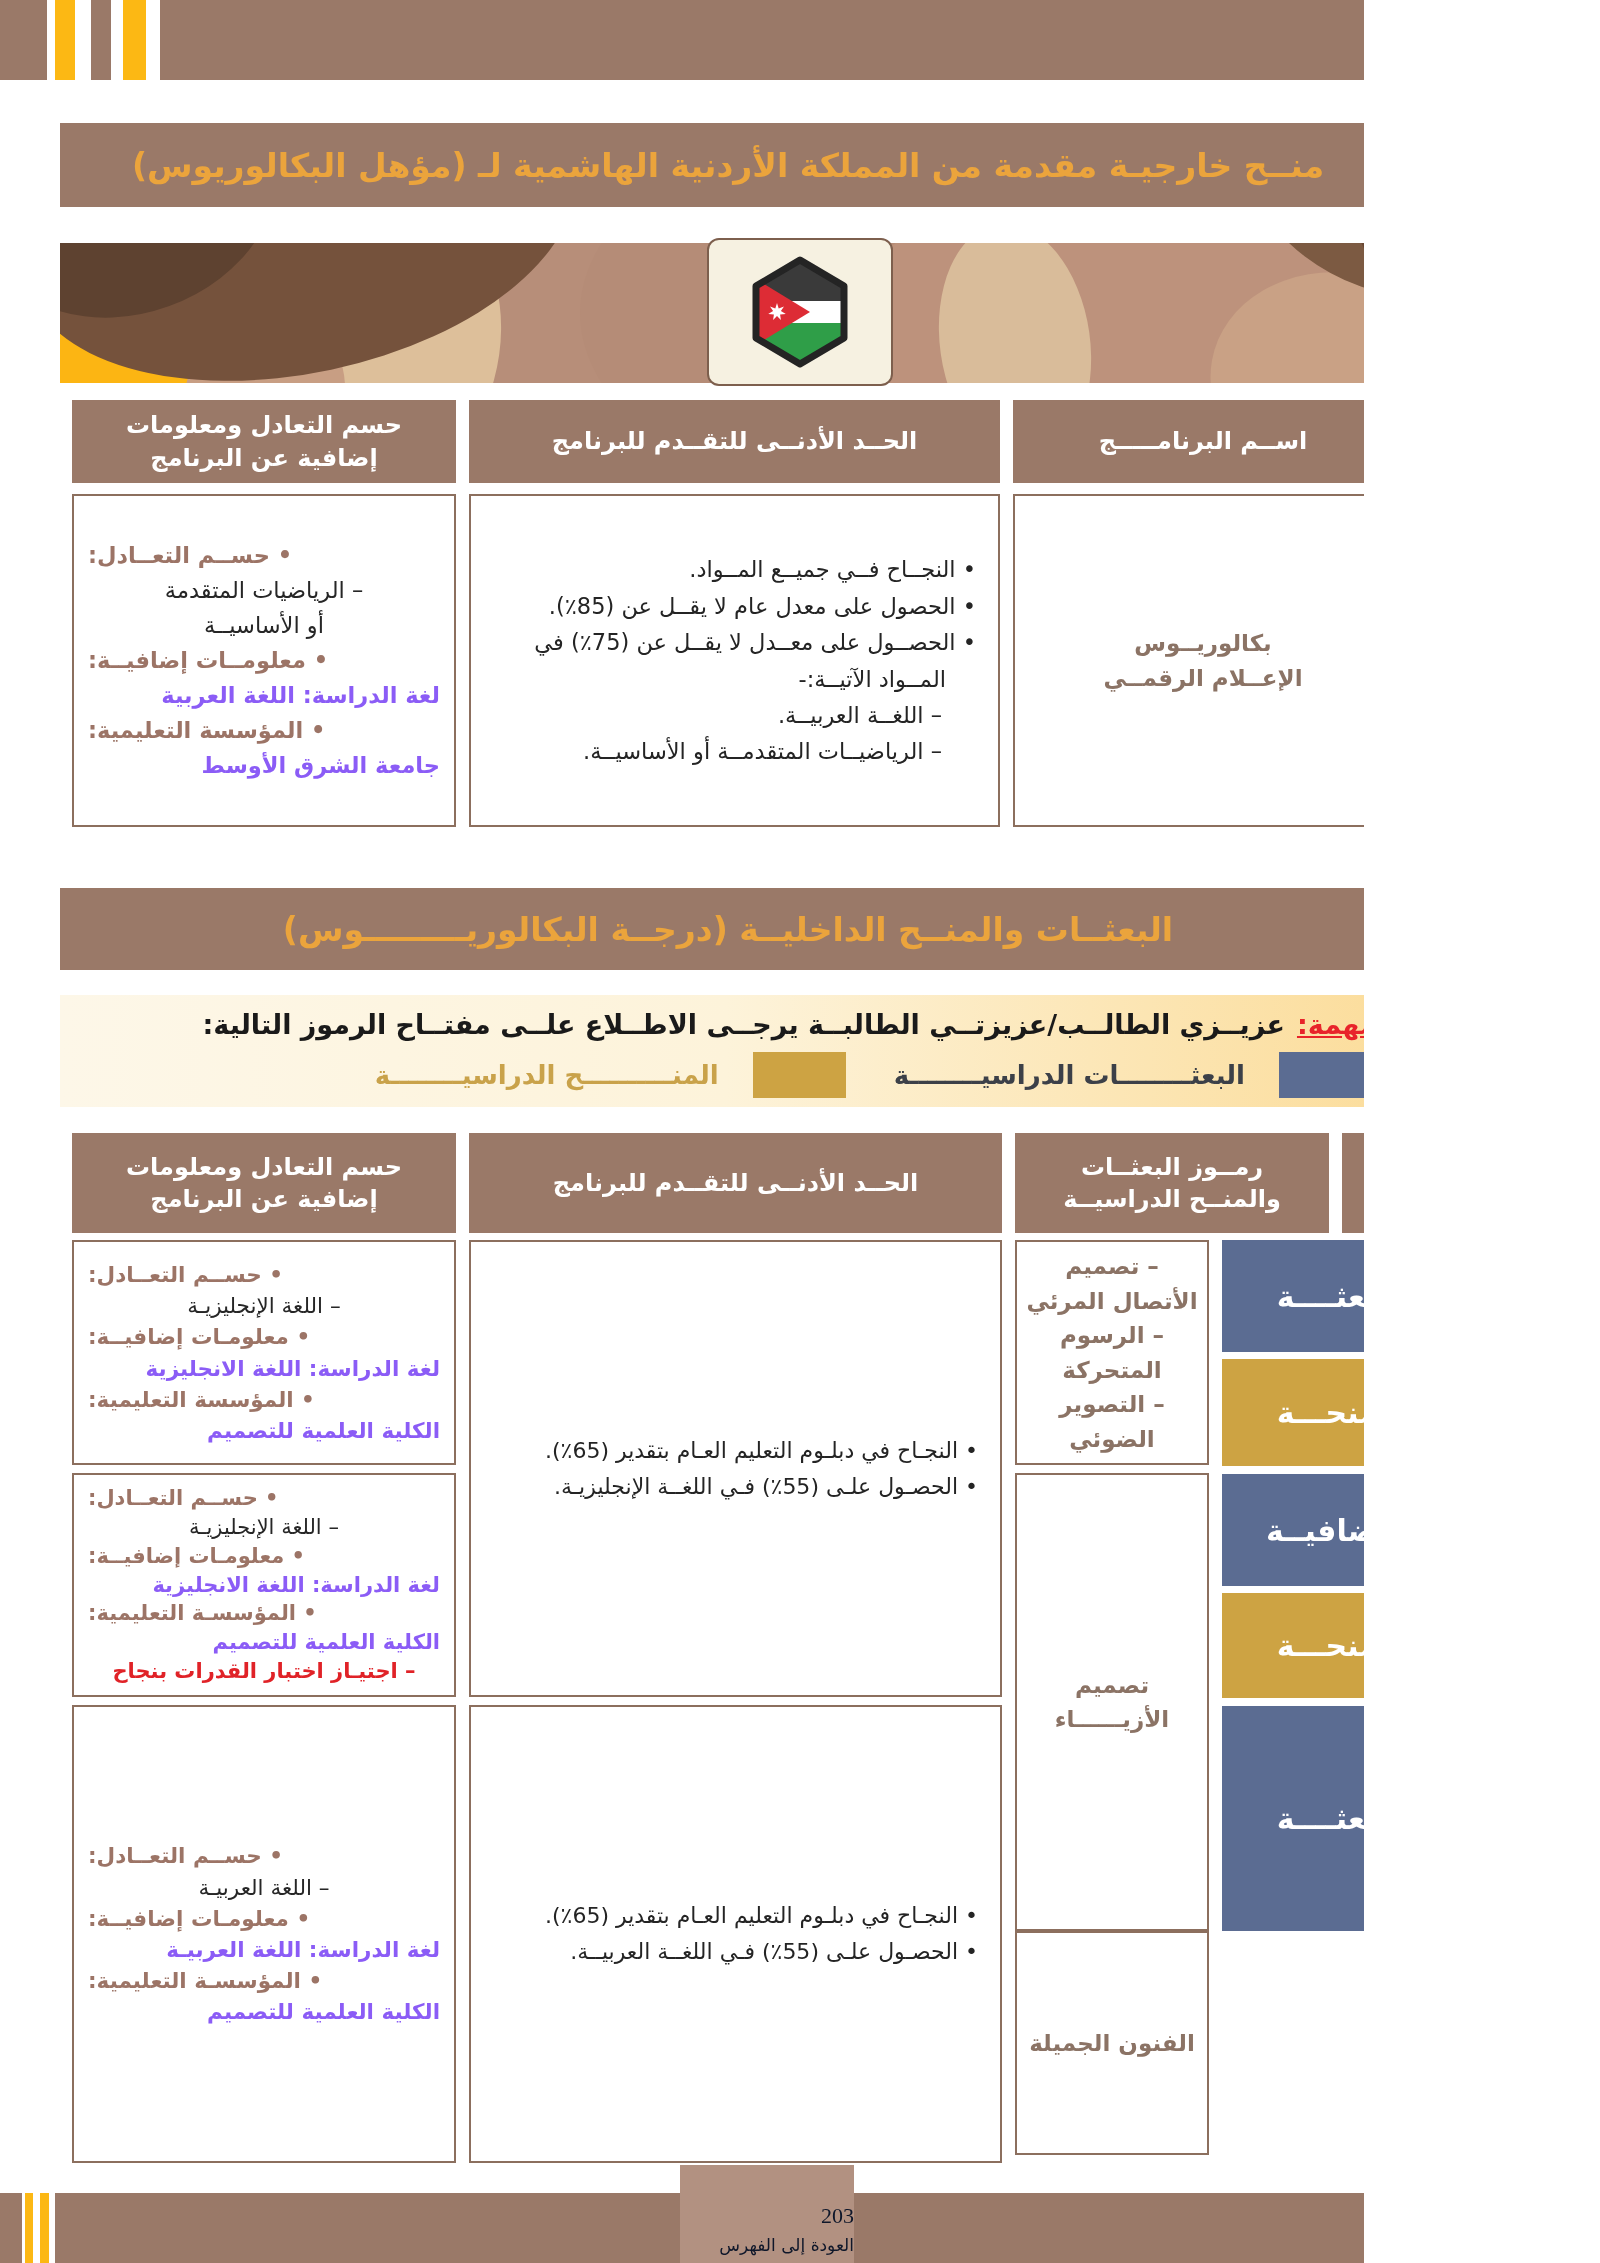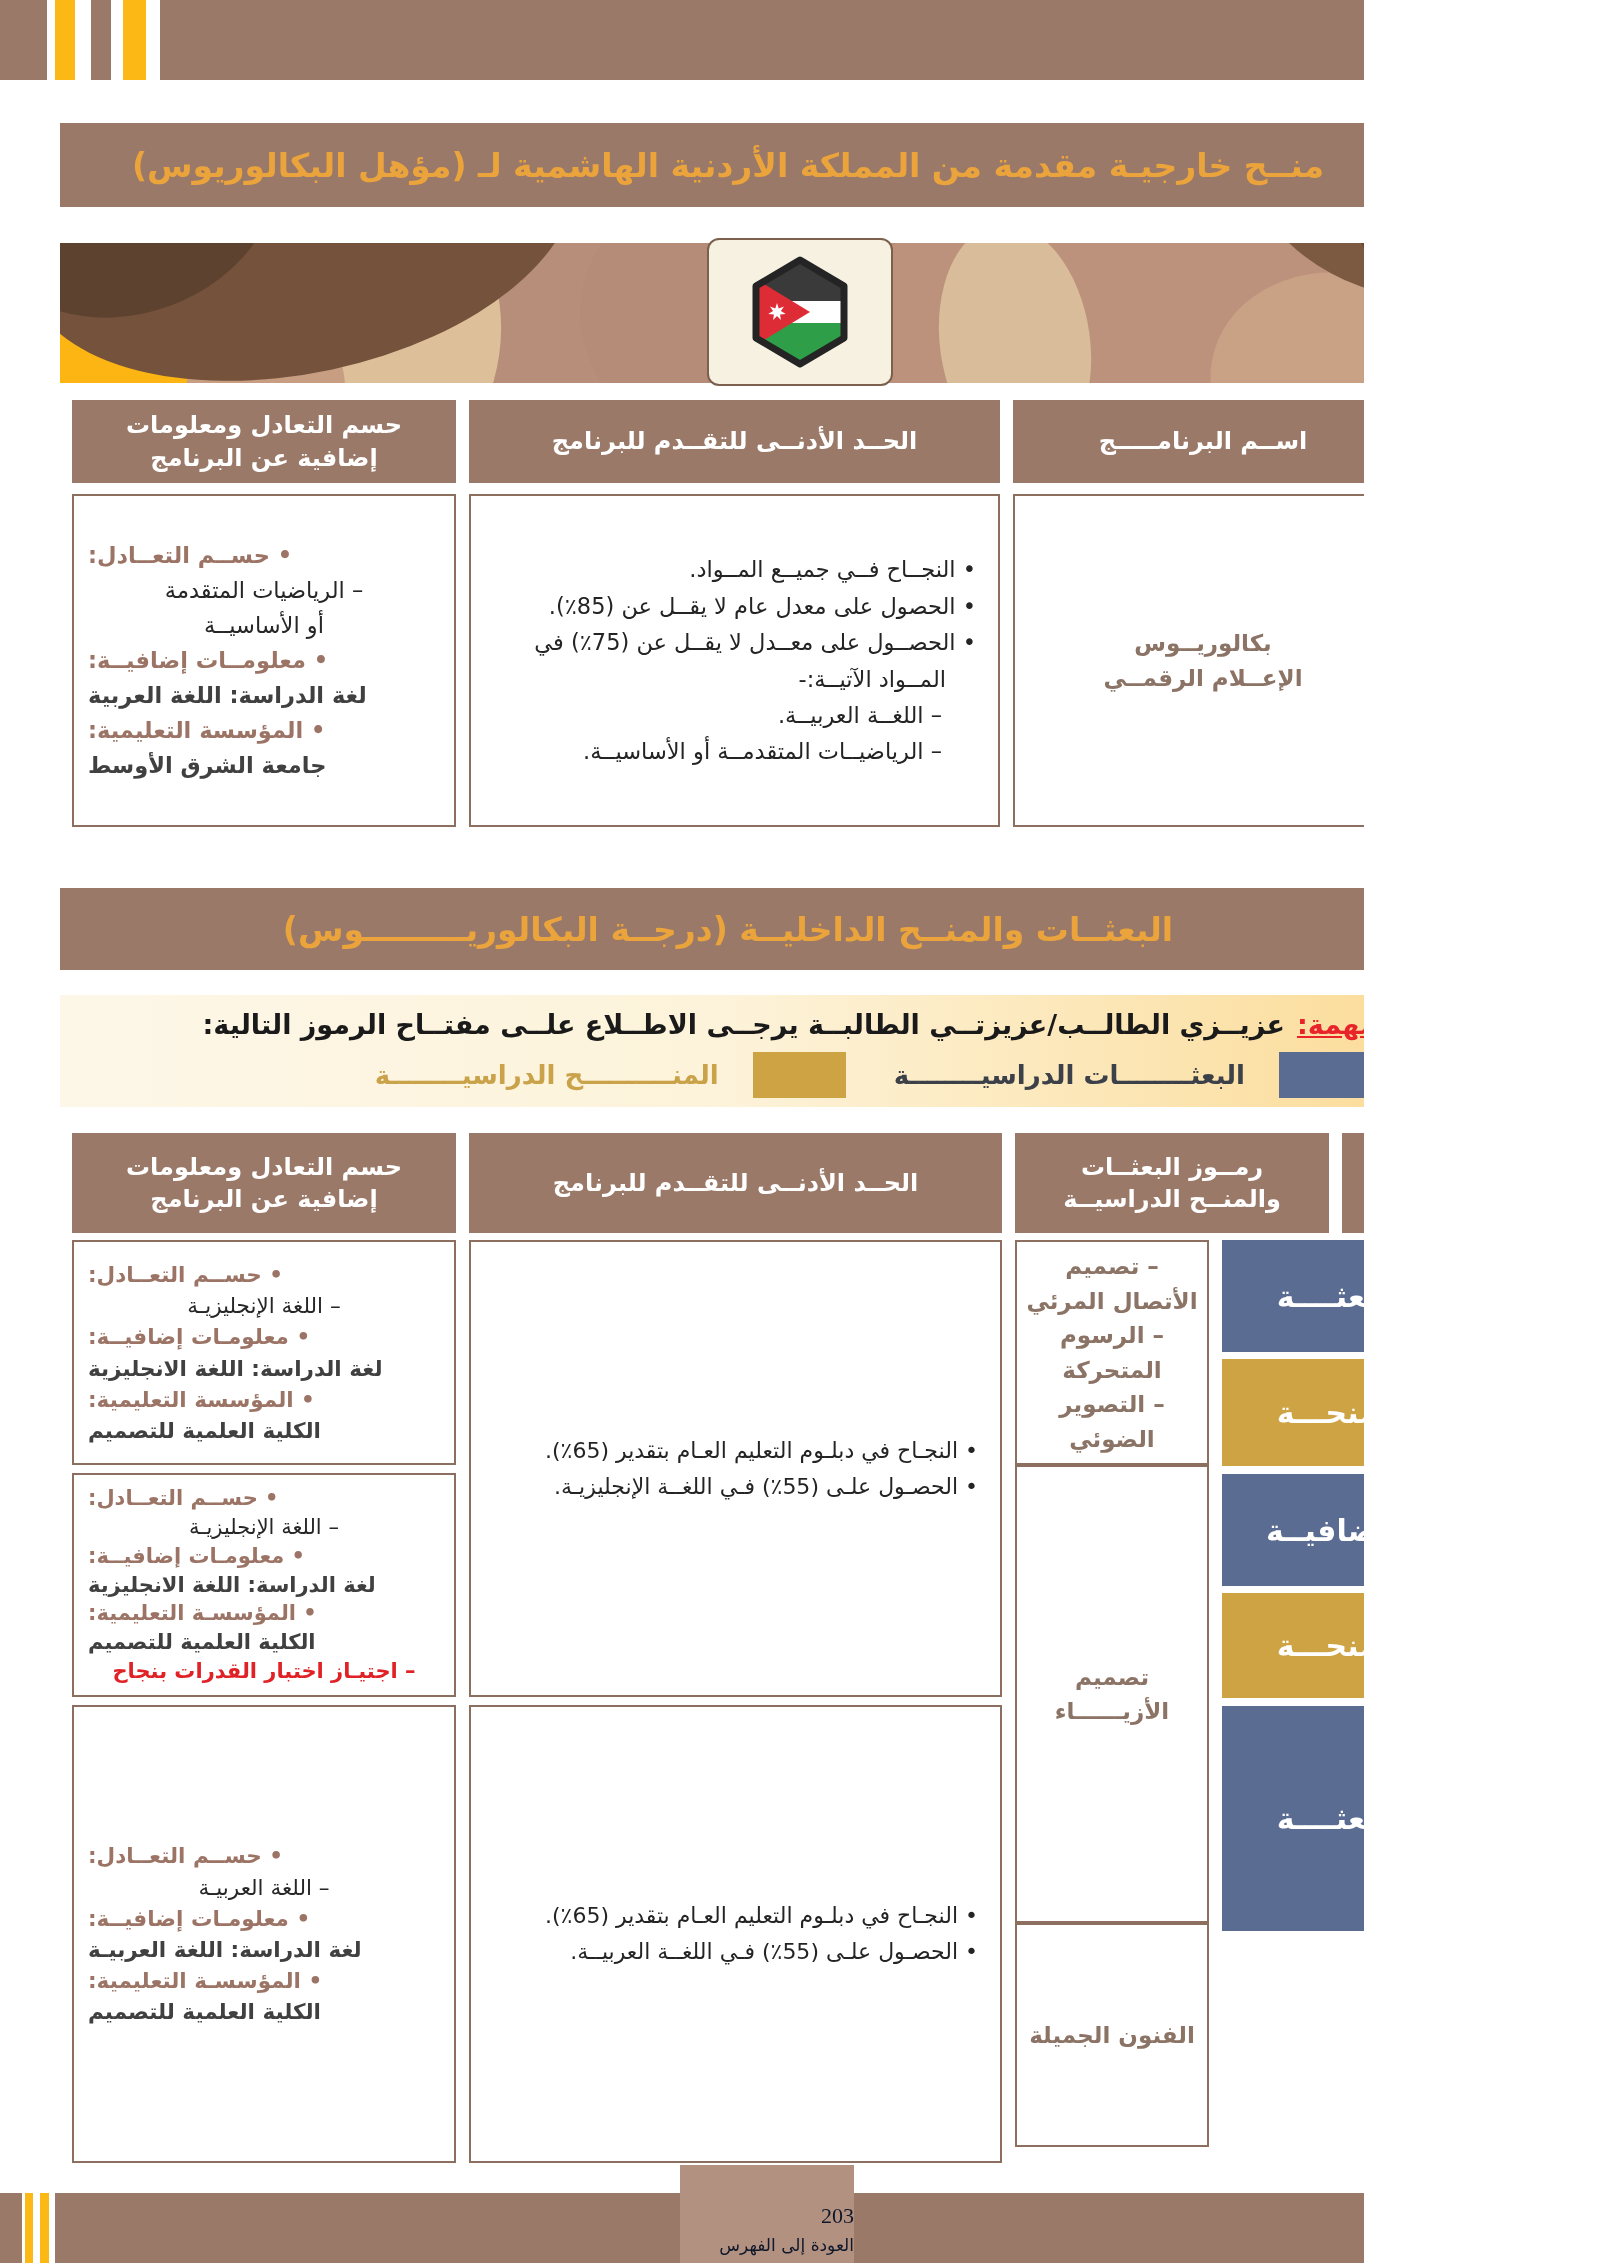--- a/index.html
+++ b/index.html
@@ -49,21 +49,21 @@
 
   .req-cell { display:flex; flex-direction:column; justify-content:center; padding:16px 22px;
               font-size:22.5px; color:#242424; line-height:1.62; direction:rtl; text-align:right; }
   .bline { padding-right:30px; text-indent:-30px; }
   .sline { padding-right:34px; }
 
   .info-cell { display:flex; flex-direction:column; justify-content:center; padding:12px 14px;
                font-size:21.5px; line-height:1.45; direction:rtl; }
   .il-brown { color:#9c7466; font-weight:bold; text-align:left; padding-right:14px; }
   .il-dark  { color:#262626; text-align:center; }
-  .il-bold  { color:#404040; font-weight:bold; text-align:left; }
+  .il-bold  { color:#8b5cf6; font-weight:bold; text-align:right; }
   .il-red   { color:#e02227; font-weight:bold; text-align:center; }
 
   .code-cell { width:100%; color:#fff; display:flex; align-items:center; justify-content:center;
                font-weight:bold; font-size:30px; direction:rtl;
                font-family:"Liberation Serif","DejaVu Sans",serif; }
   .kind-blue { background:#5b6c92; }
   .kind-gold { background:#cda343; }
 
   
   .note { position:absolute; left:60px; top:995px; width:1480px; height:112px;
@@ -209,21 +209,21 @@
 
     <div class="col w2-codes">
       <div class="code-cell kind-blue" style="height:112px;margin-bottom:7px">BS136 / بعثــــة</div>
       <div class="code-cell kind-gold" style="height:107px;margin-bottom:8px">IG136 / منحـــة</div>
       <div class="code-cell kind-blue" style="height:112px;margin-bottom:7px">BS137 / إضافيــة</div>
       <div class="code-cell kind-gold" style="height:105px;margin-bottom:8px">IG137 / منحـــة</div>
       <div class="code-cell kind-blue" style="height:225px;margin-bottom:8px">BS139 / بعثــــة</div>
     </div>
 
     <div class="col w2-name">
-      <div class="cell center-cell name-cell pre" style="height:225px;">– تصميم
+      <div class="cell center-cell name-cell pre" style="height:225px;margin-bottom:8px">– تصميم
 الأتصال المرئي
 – الرسوم
 المتحركة
 – التصوير
 الضوئي</div>
       <div class="cell center-cell name-cell pre" style="height:458px">تصميم
 الأزيــــــاء</div>
       <div class="cell center-cell name-cell" style="height:224px;margin-bottom:8px">الفنون الجميلة</div>
     </div>
 

